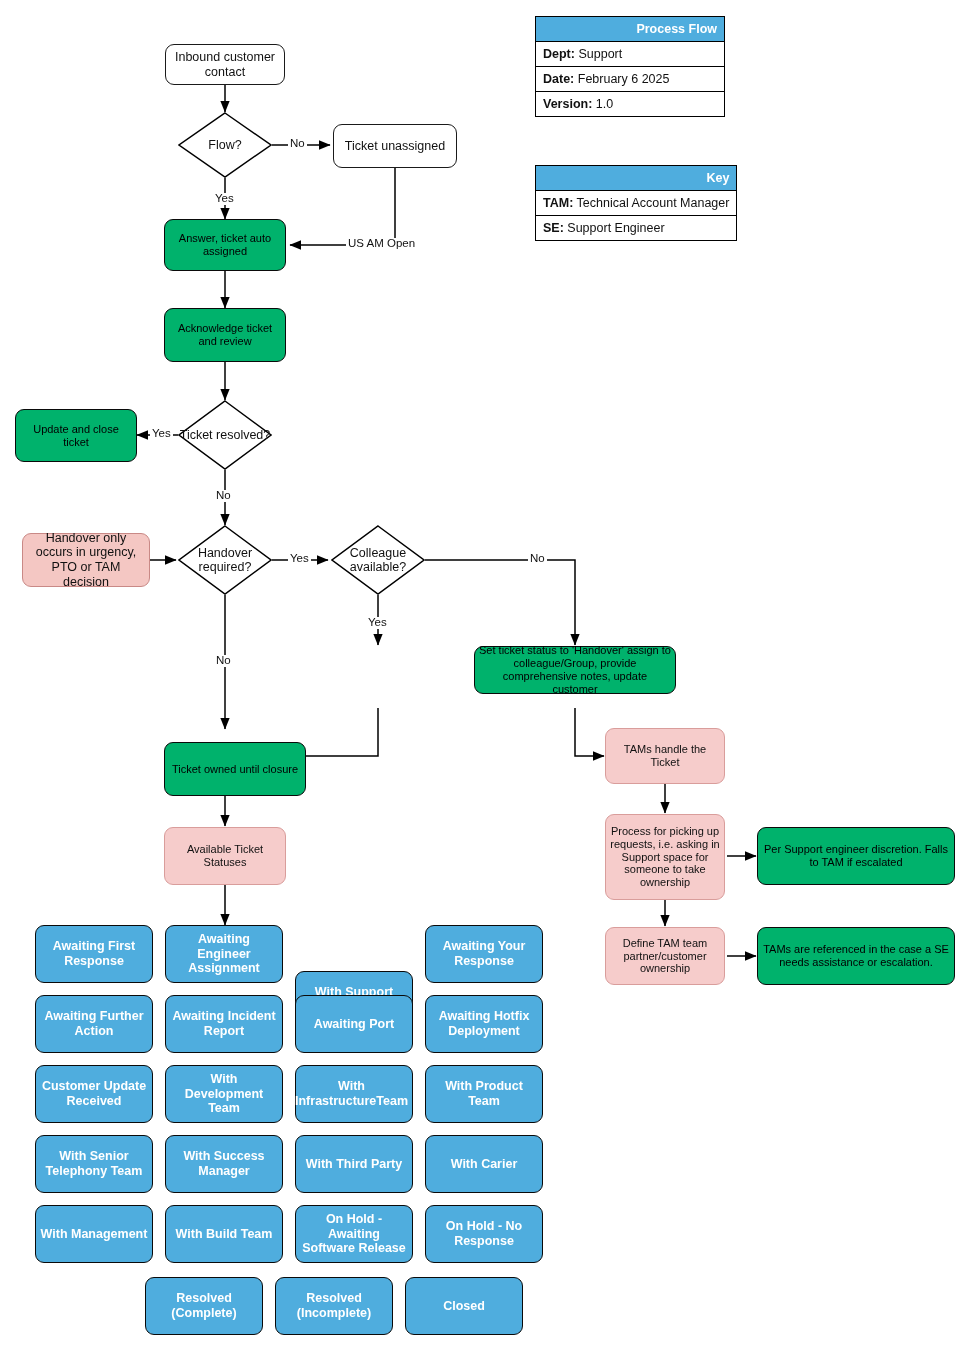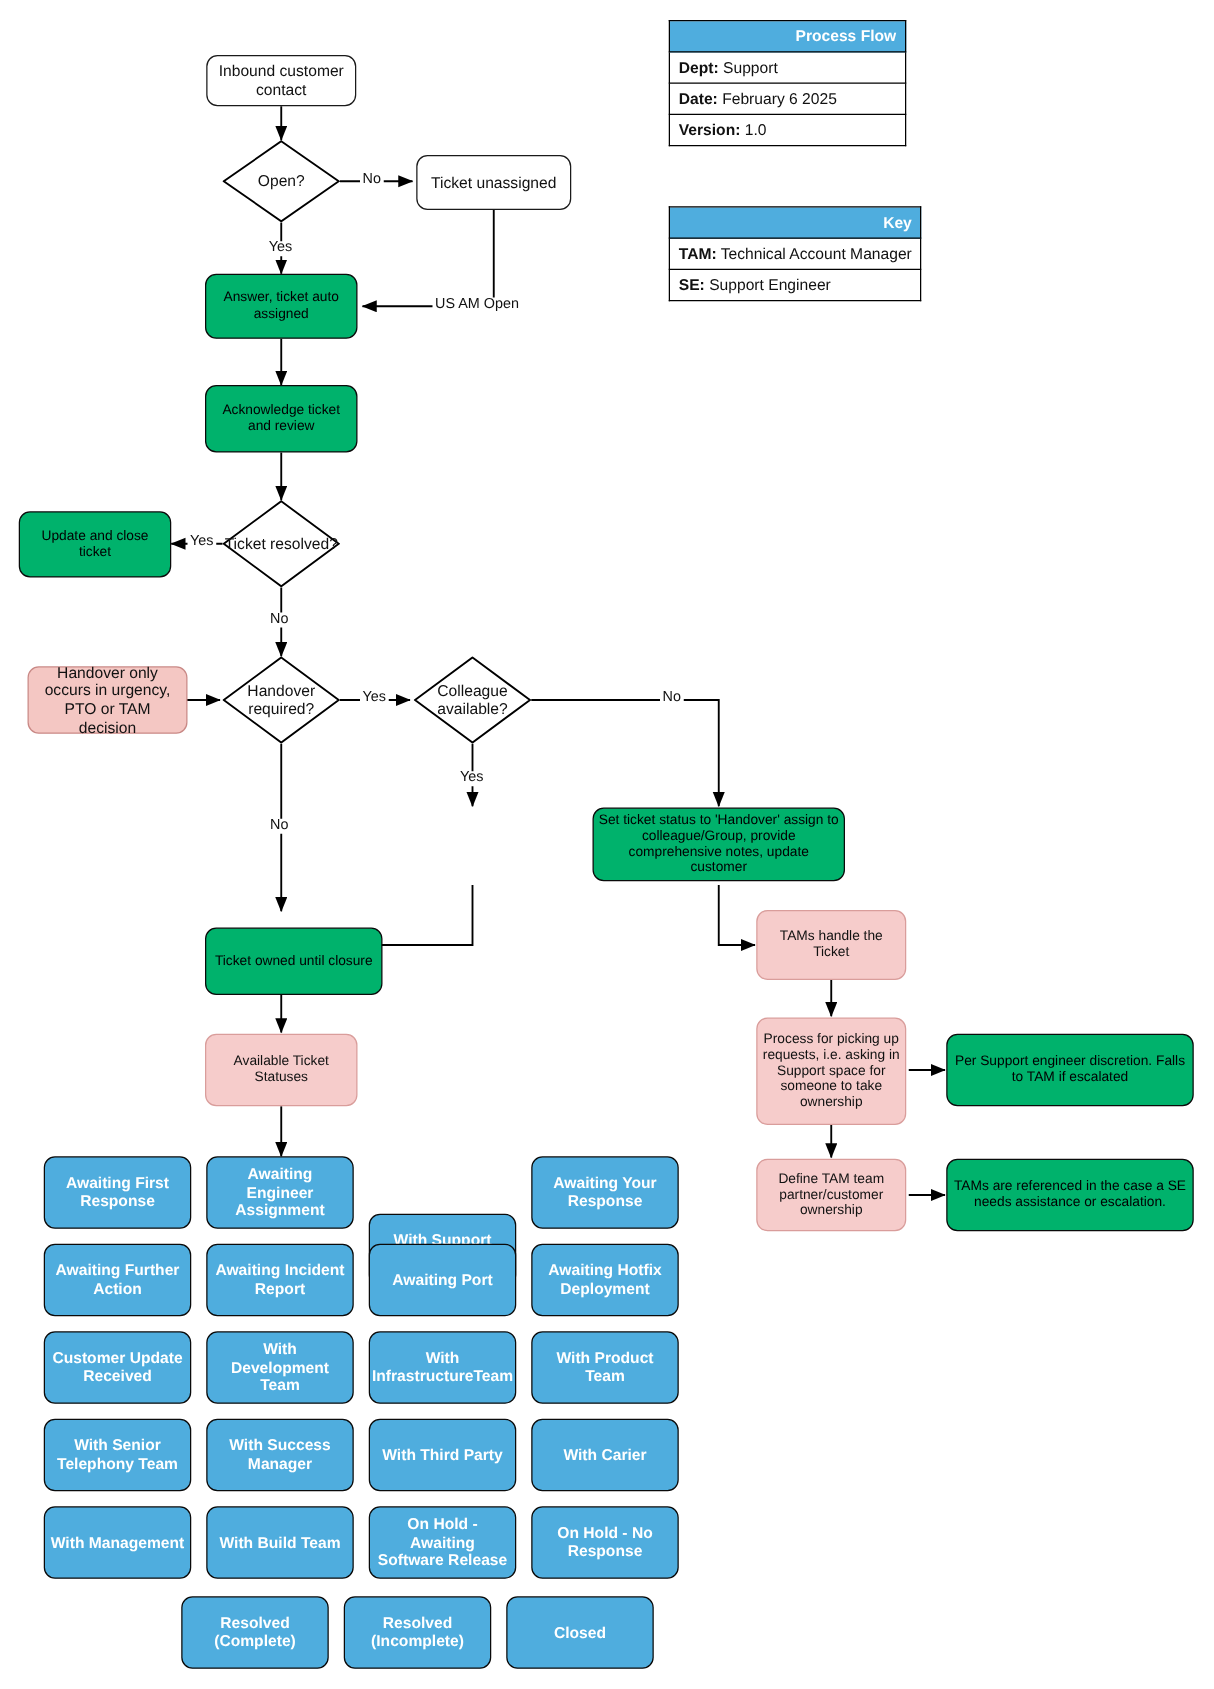--- a/index.html
+++ b/index.html
@@ -1,21 +1,21 @@
 <!DOCTYPE html>
 <html><head>
 <meta charset="utf-8">
 <style>
   html,body{margin:0;padding:0;background:#ffffff;}
   #canvas{position:relative;width:971px;height:1351px;background:#ffffff;
           font-family:"Liberation Sans","DejaVu Sans",sans-serif;overflow:hidden;}
   svg.wires{position:absolute;left:0;top:0;width:971px;height:1351px;pointer-events:none;}
 
   .node{position:absolute;box-sizing:border-box;display:flex;align-items:center;
-        justify-content:center;text-align:center;line-height:1.18;}
+        justify-content:flex-end;text-align:center;line-height:1.18;}
   .node span{display:block;width:100%;padding:0 4px;}
 
   .rbox{border-radius:9px;border:1.6px solid #000000;}
   .green{background:#00b26c;border-color:#0a0a0a;color:#000000;font-weight:normal;font-size:11px;}
   .pink{background:#f6cccb;border-color:#d99d9b;color:#111111;font-size:11px;font-weight:normal;}
   .pink-strong{background:#f4c7c3;border-color:#c98986;color:#111111;font-size:12.5px;}
   .blue{background:#4fadde;border-color:#0a0a0a;color:#ffffff;font-weight:bold;font-size:12.5px;}
   .white{background:#ffffff;border-color:#1a1a1a;color:#111111;font-size:12.5px;}
 
   .diamond{position:absolute;}
@@ -137,21 +137,21 @@
     </table>
 
   <div class="node rbox white" style="left:165px;top:44px;width:120px;height:41px;">
     <span>Inbound customer contact</span>
   </div>
 
   <div class="diamond" style="left:178px;top:112px;width:94px;height:66px;">
     <svg width="94" height="66" viewBox="0 0 94 66">
       <polygon points="47,1 93,33 47,65 1,33" fill="#ffffff" stroke="#000000" stroke-width="1.5"></polygon>
     </svg>
-    <div class="dlabel">Open?</div>
+    <div class="dlabel">Flow?</div>
   </div>
 
   <div class="node rbox white" style="left:333px;top:124px;width:124px;height:44px;">
     <span>Ticket unassigned</span>
   </div>
 
   <div class="node rbox green" style="left:164px;top:219px;width:122px;height:52px;">
     <span>Answer, ticket auto assigned</span>
   </div>
 
@@ -182,21 +182,21 @@
   </div>
 
   <div class="diamond" style="left:331px;top:525px;width:94px;height:70px;">
     <svg width="94" height="70" viewBox="0 0 94 70">
       <polygon points="47,1 93,35 47,69 1,35" fill="#ffffff" stroke="#000000" stroke-width="1.5"></polygon>
     </svg>
     <div class="dlabel">Colleague available?</div>
   </div>
 
 
-  <div class="node rbox green" style="left:474px;top:646px;width:202px;height:59px;">
+  <div class="node rbox green" style="left:474px;top:646px;width:202px;height:48px;">
     <span>Set ticket status to 'Handover' assign to colleague/Group, provide comprehensive notes, update customer</span>
   </div>
 
   <div class="node rbox green" style="left:164px;top:742px;width:142px;height:54px;">
     <span>Ticket owned until closure</span>
   </div>
 
   <div class="node rbox pink" style="left:164px;top:827px;width:122px;height:58px;">
     <span>Available Ticket Statuses</span>
   </div>

